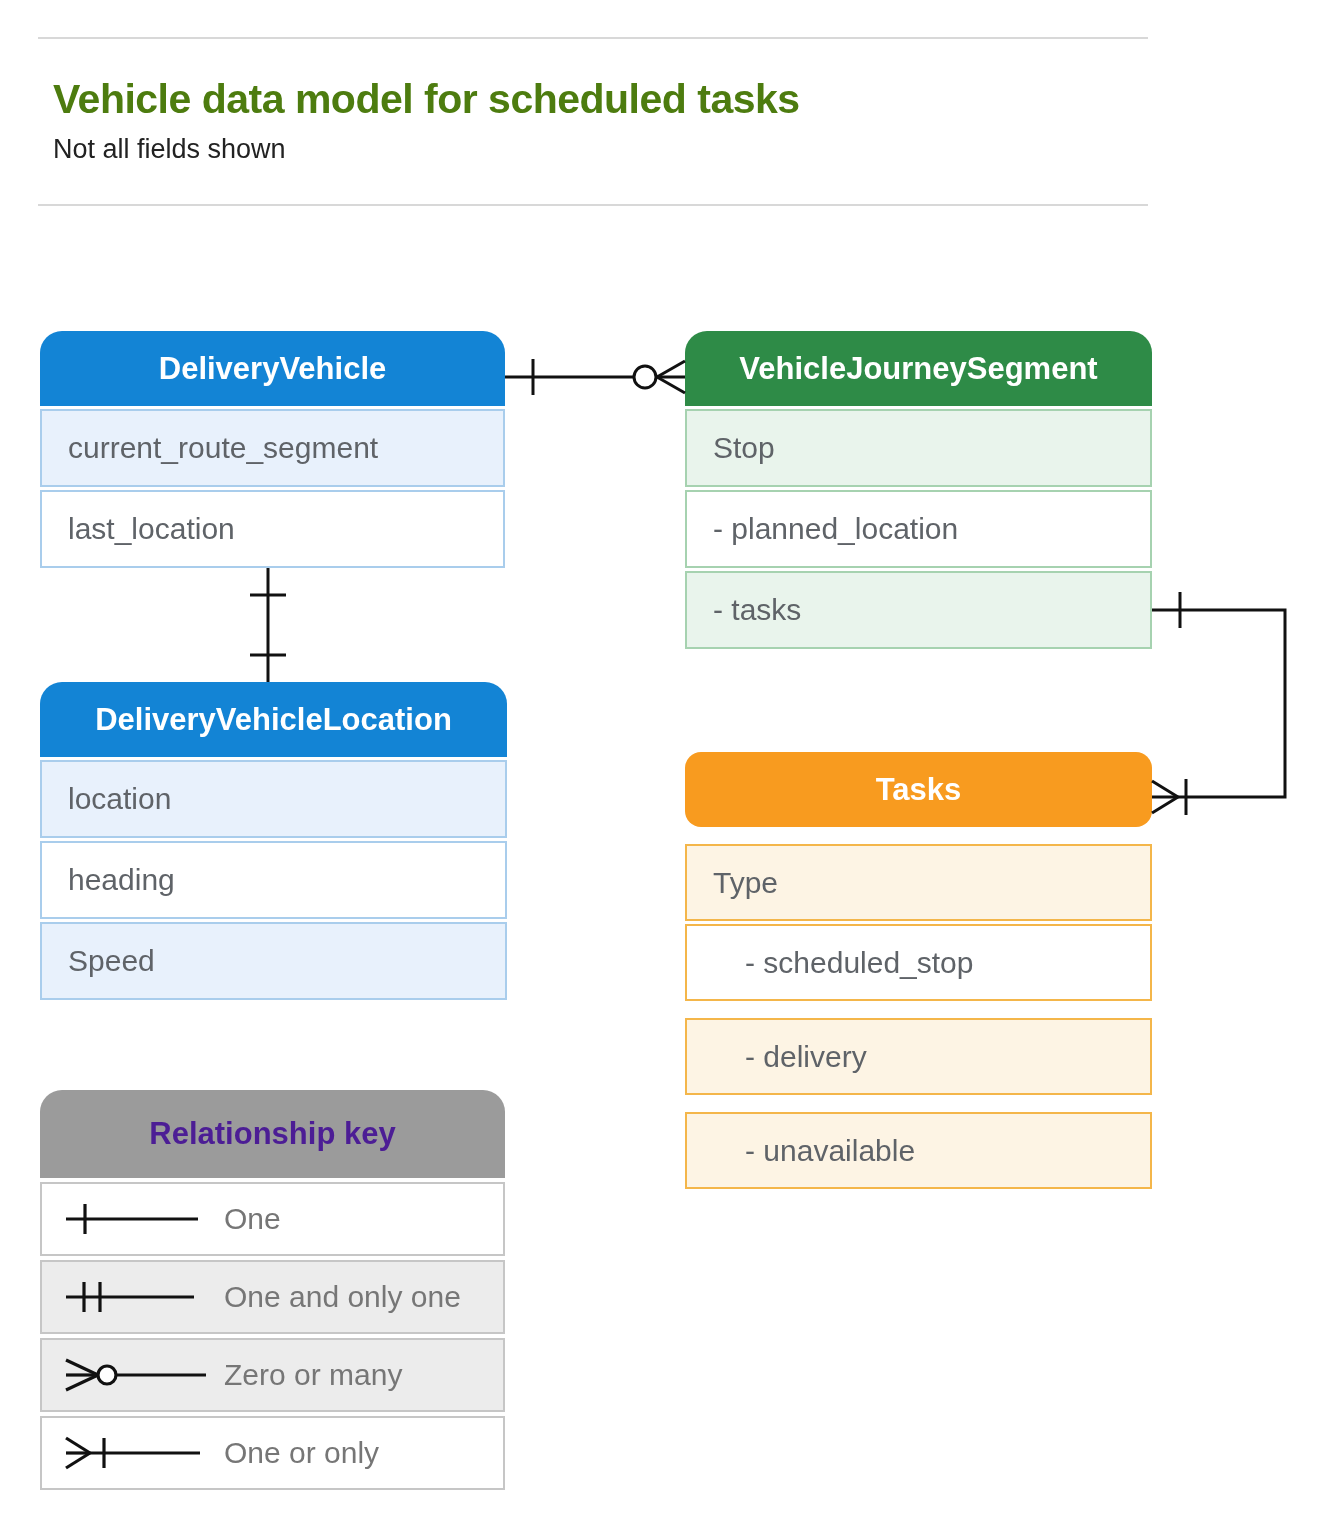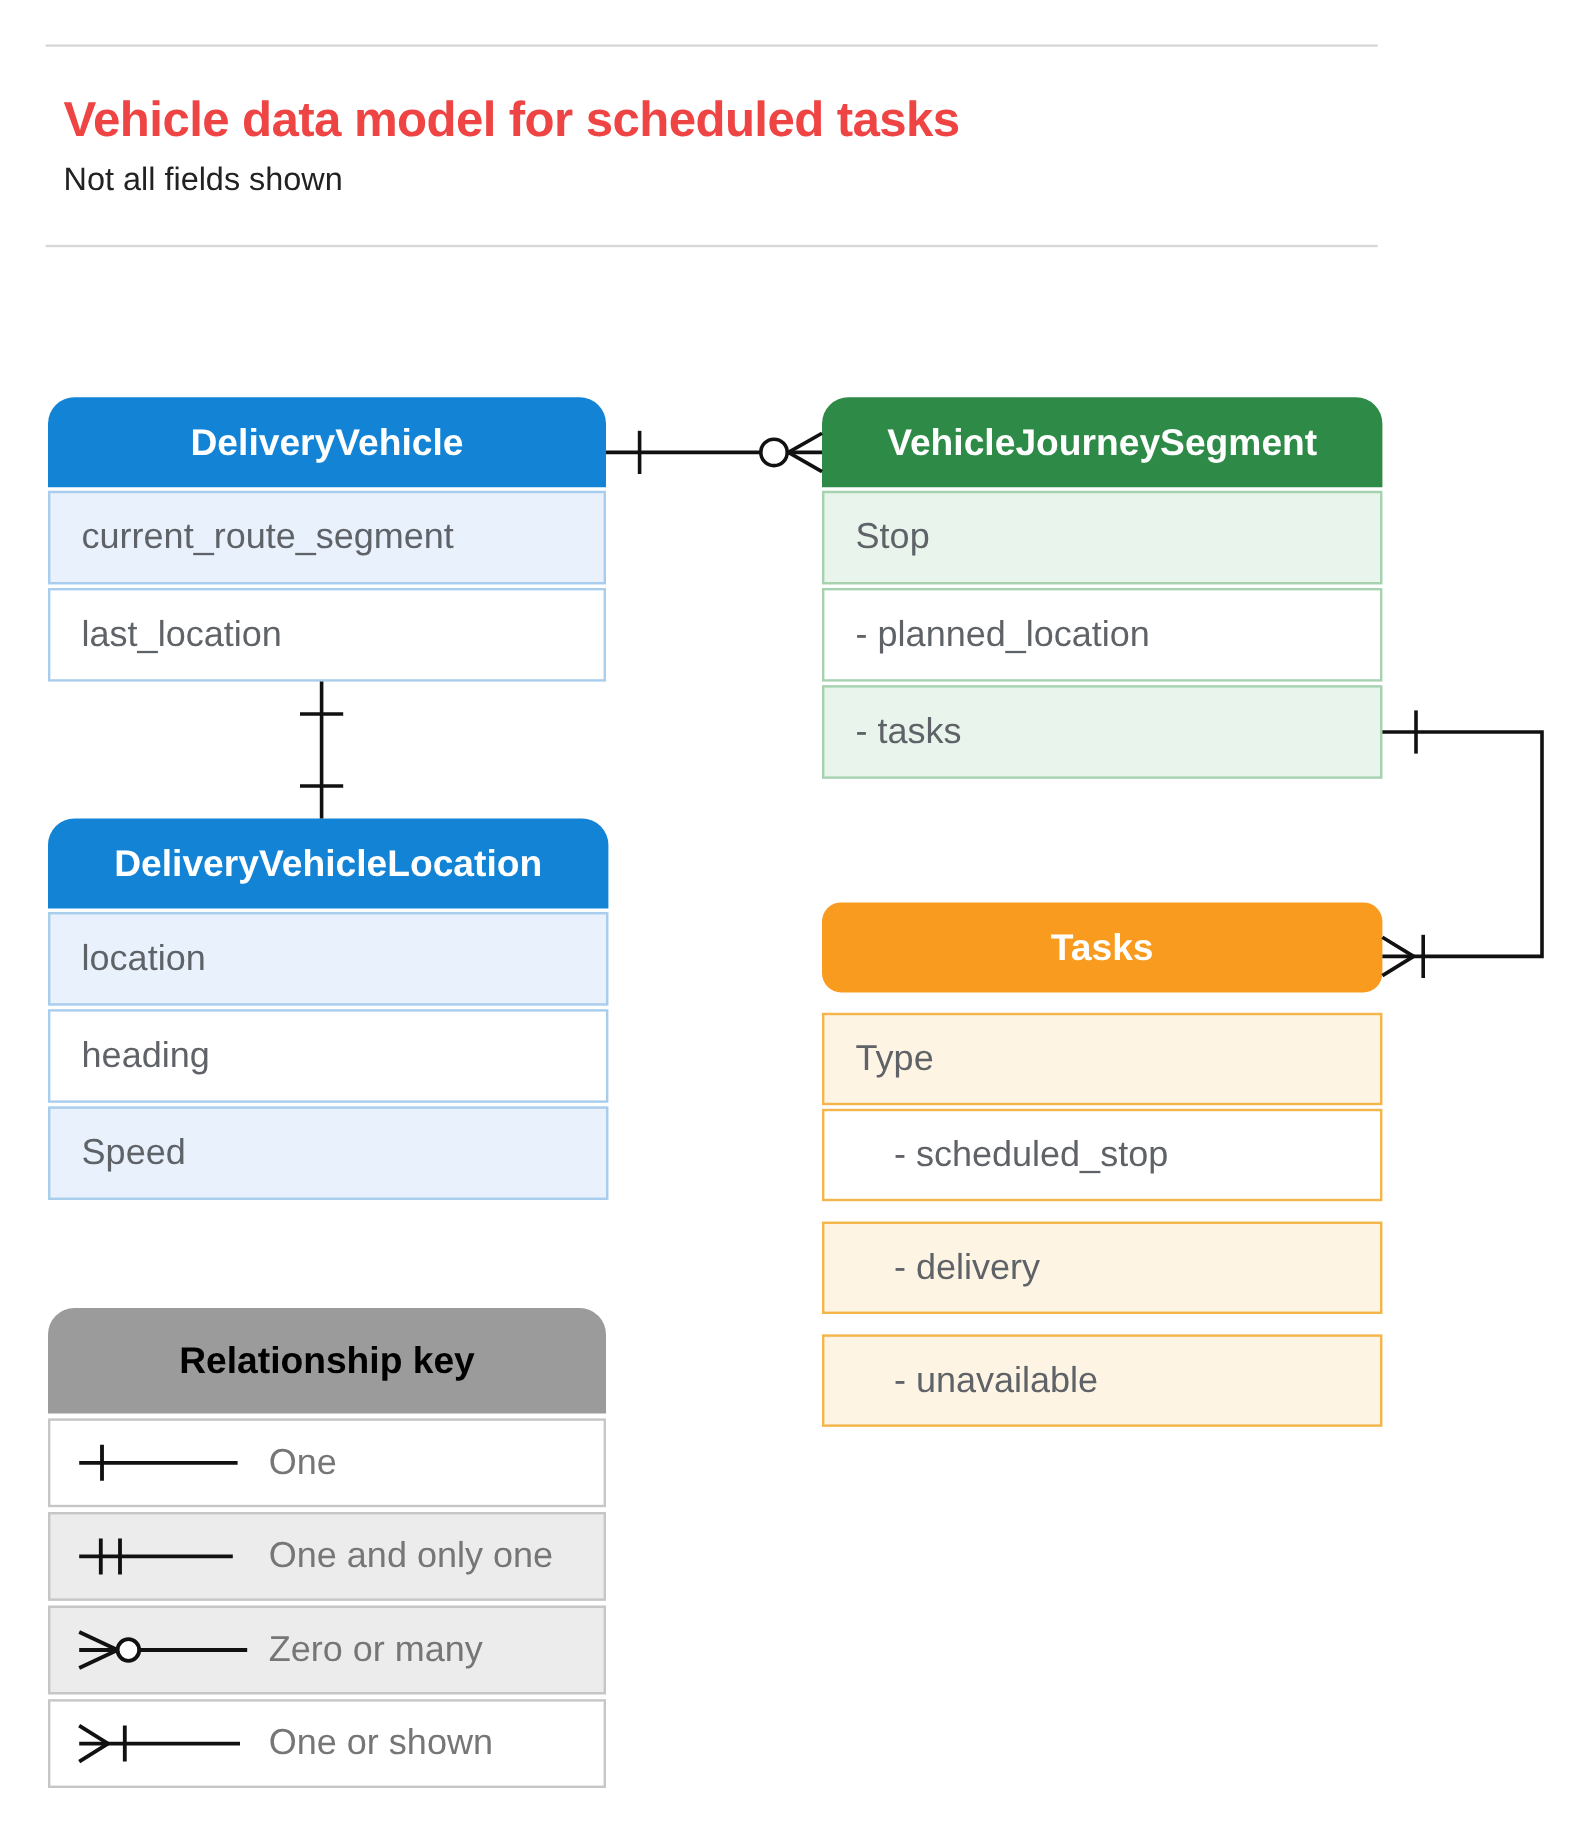--- a/index.html
+++ b/index.html
@@ -3,21 +3,21 @@
 <meta charset="utf-8">
 <style>
   html,body{margin:0;padding:0;background:#ffffff;}
   body{font-family:"Liberation Sans", sans-serif; -webkit-font-smoothing:antialiased;}
   #canvas{position:relative;width:1325px;height:1530px;background:#fff;overflow:hidden;}
 
   .rule{position:absolute;left:38px;width:1110px;height:2px;background:#d8d8d8;}
   #rule-top{top:37px;}
   #rule-bottom{top:204px;}
 
-  #page-title{position:absolute;left:53px;top:76px;margin:0;font-size:41px;font-weight:bold;color:#ef4444;letter-spacing:-0.5px;}
+  #page-title{position:absolute;left:53px;top:76px;margin:0;font-size:41px;font-weight:bold;color:#4d7c0f;letter-spacing:-0.5px;}
   #page-subtitle{position:absolute;left:53px;top:134px;margin:0;font-size:27px;font-weight:400;color:#222;}
 
   .entity{position:absolute;}
   .entity .hdr{height:75px;border-radius:22px 22px 0 0;color:#fff;font-weight:bold;font-size:31px;display:flex;align-items:center;justify-content:center;}
   .entity .row{height:78px;margin-top:3px;background:#fff;border:2px solid;display:flex;align-items:center;box-sizing:border-box;font-size:30px;color:#5f6368;padding-left:26px;}
   .entity .row.tint{}
   .entity .row.indent{padding-left:58px;}
 
   .theme-blue .hdr{background:var(--blue-header);}
   .theme-blue .row{border-color:var(--blue-border);}
@@ -31,21 +31,21 @@
   .theme-orange .row{border-color:var(--orange-border);}
   .theme-orange .row.tint{background:var(--orange-tint);margin-top:17px;}
   .theme-orange .row{height:77px;}
 
   #entity-delivery-vehicle{left:40px;top:331px;width:465px;}
   #entity-vehicle-journey-segment{left:685px;top:331px;width:467px;}
   #entity-delivery-vehicle-location{left:40px;top:682px;width:467px;}
   #entity-tasks{left:685px;top:752px;width:467px;}
 
   #legend{position:absolute;left:40px;top:1090px;width:465px;}
-  #legend .hdr{height:88px;border-radius:22px 22px 0 0;background:var(--gray-header);color:#000000;font-weight:bold;font-size:31px;display:flex;align-items:center;justify-content:center;}
+  #legend .hdr{height:88px;border-radius:22px 22px 0 0;background:var(--gray-header);color:#4c1d95;font-weight:bold;font-size:31px;display:flex;align-items:center;justify-content:center;}
   #legend .row{height:74px;margin-top:4px;background:#fff;border:2px solid var(--gray-border);box-sizing:border-box;display:flex;align-items:center;padding-left:16px;}
   #legend .row.tint{background:var(--gray-tint);}
   #legend .sym{width:160px;height:56px;flex:0 0 auto;}
   #legend .lbl{font-size:30px;color:#767676;margin-left:6px;}
 
   #connector-overlay{position:absolute;left:0;top:0;pointer-events:none;}
 </style>
 </head>
 <body>
 
@@ -124,21 +124,21 @@
     <div class="row">
       <svg class="sym" viewBox="0 0 160 56">
         <g stroke="#111" stroke-width="3.2" fill="none">
           <path d="M32,28 H142"></path>
           <path d="M8,13 L32,28"></path>
             <path d="M8,43 L32,28"></path>
             <path d="M8,28 H32"></path>
           <path d="M46,13 V43"></path>
         </g>
       </svg>
-      <span class="lbl">One or shown</span>
+      <span class="lbl">One or only</span>
     </div>
   </div>
 
   <svg id="connector-overlay" width="1325" height="1530" viewBox="0 0 1325 1530">
 
     <g stroke="#111" stroke-width="3" fill="none">
       <path d="M505,377 H685"></path>
       <path d="M533,359 V395"></path>
       <path d="M657,377 L685,361"></path>
       <path d="M657,377 L685,393"></path>

